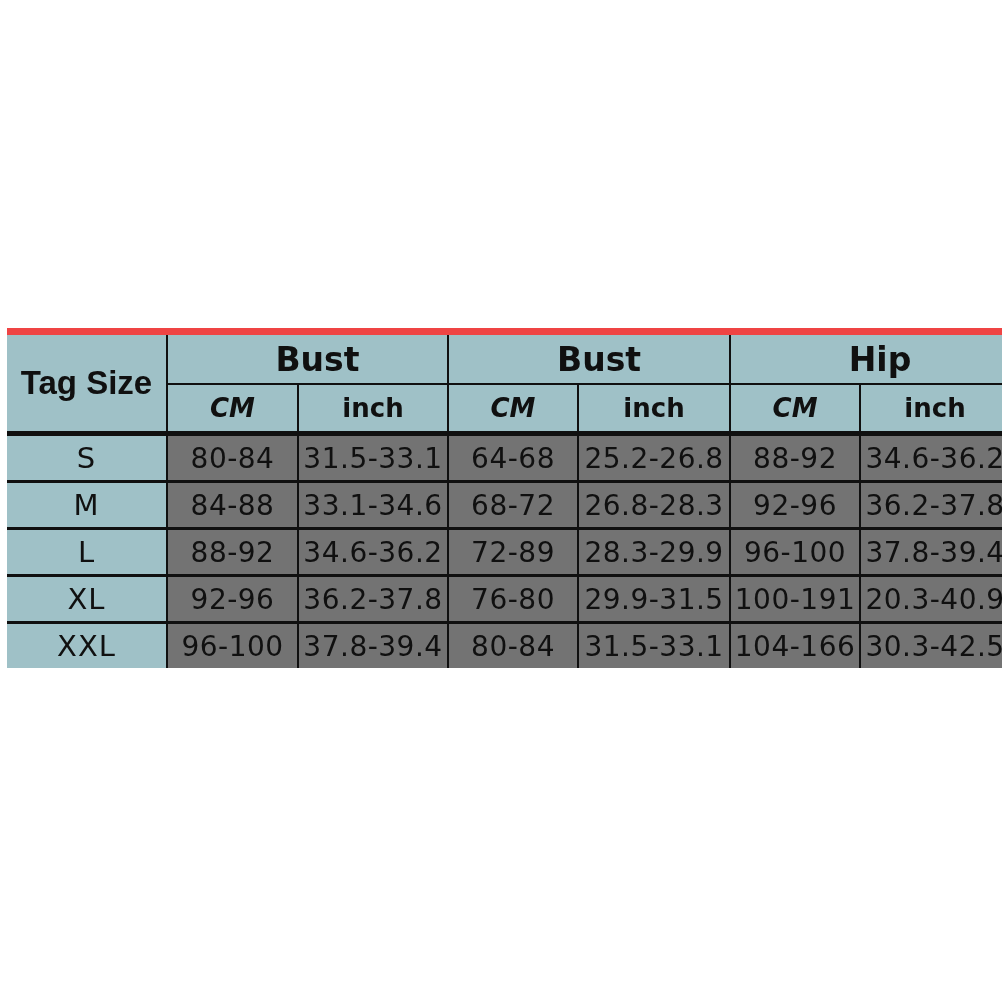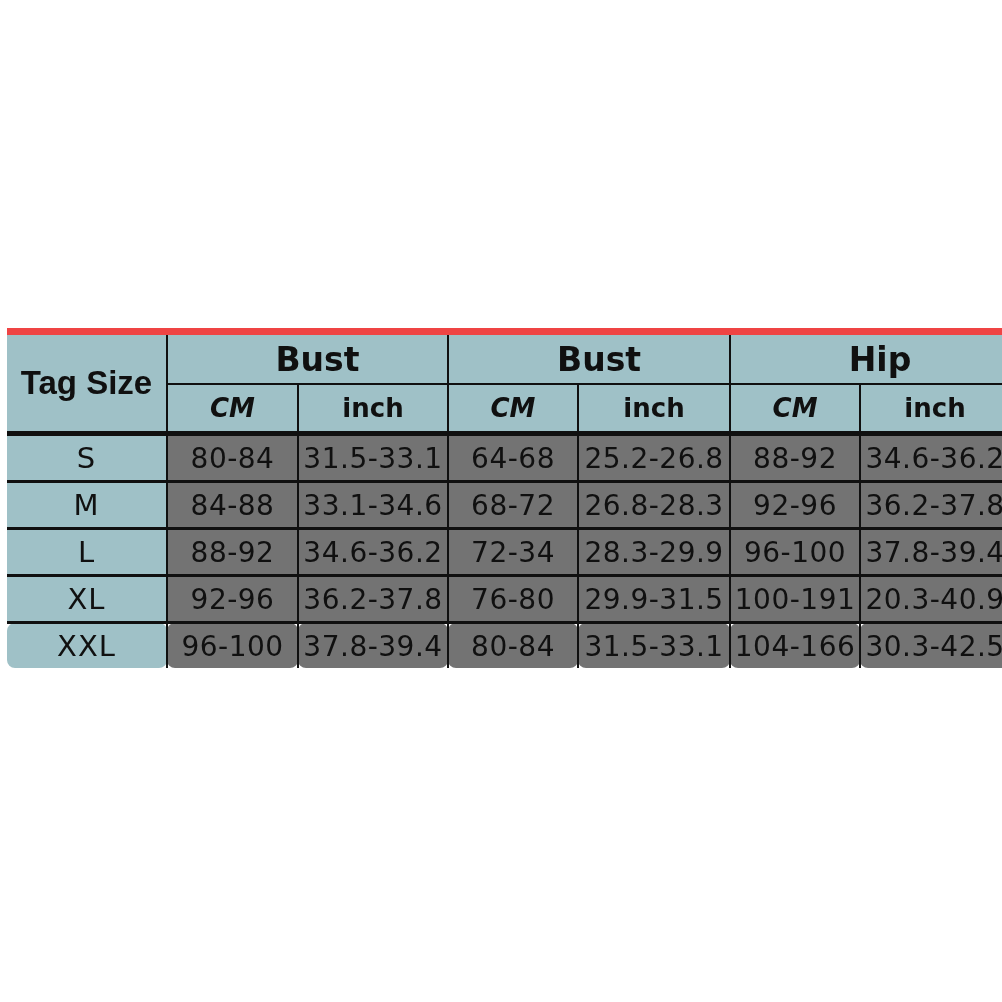--- a/index.html
+++ b/index.html
@@ -63,21 +63,21 @@
     font-size: 28px;
     font-weight: 400;
     border-bottom: 3px solid #101010;
     letter-spacing: 0.5px;
   }
   .data-row th.size-label {
     background: #9fc1c7;
     font-size: 29px;
     letter-spacing: 1px;
   }
-  .data-row:last-child th, .data-row:last-child td { border-bottom: none; border-radius: 8px; }
+  .data-row:last-child th, .data-row:last-child td { border-bottom: none; }
 </style>
 </head>
 <body>
 
 <div class="canvas">
   <table class="size-chart">
     <colgroup>
       <col style="width:160px">
       <col style="width:131px">
       <col style="width:150px">
@@ -121,21 +121,21 @@
       <td class="vline">68-72</td>
       <td class="vline">26.8-28.3</td>
       <td class="vline">92-96</td>
       <td class="vline">36.2-37.8</td>
     </tr>
 
     <tr class="data-row">
       <th class="size-label">L</th>
       <td class="vline">88-92</td>
       <td class="vline">34.6-36.2</td>
-      <td class="vline">72-34</td>
+      <td class="vline">72-89</td>
       <td class="vline">28.3-29.9</td>
       <td class="vline">96-100</td>
       <td class="vline">37.8-39.4</td>
     </tr>
 
     <tr class="data-row">
       <th class="size-label">XL</th>
       <td class="vline">92-96</td>
       <td class="vline">36.2-37.8</td>
       <td class="vline">76-80</td>

